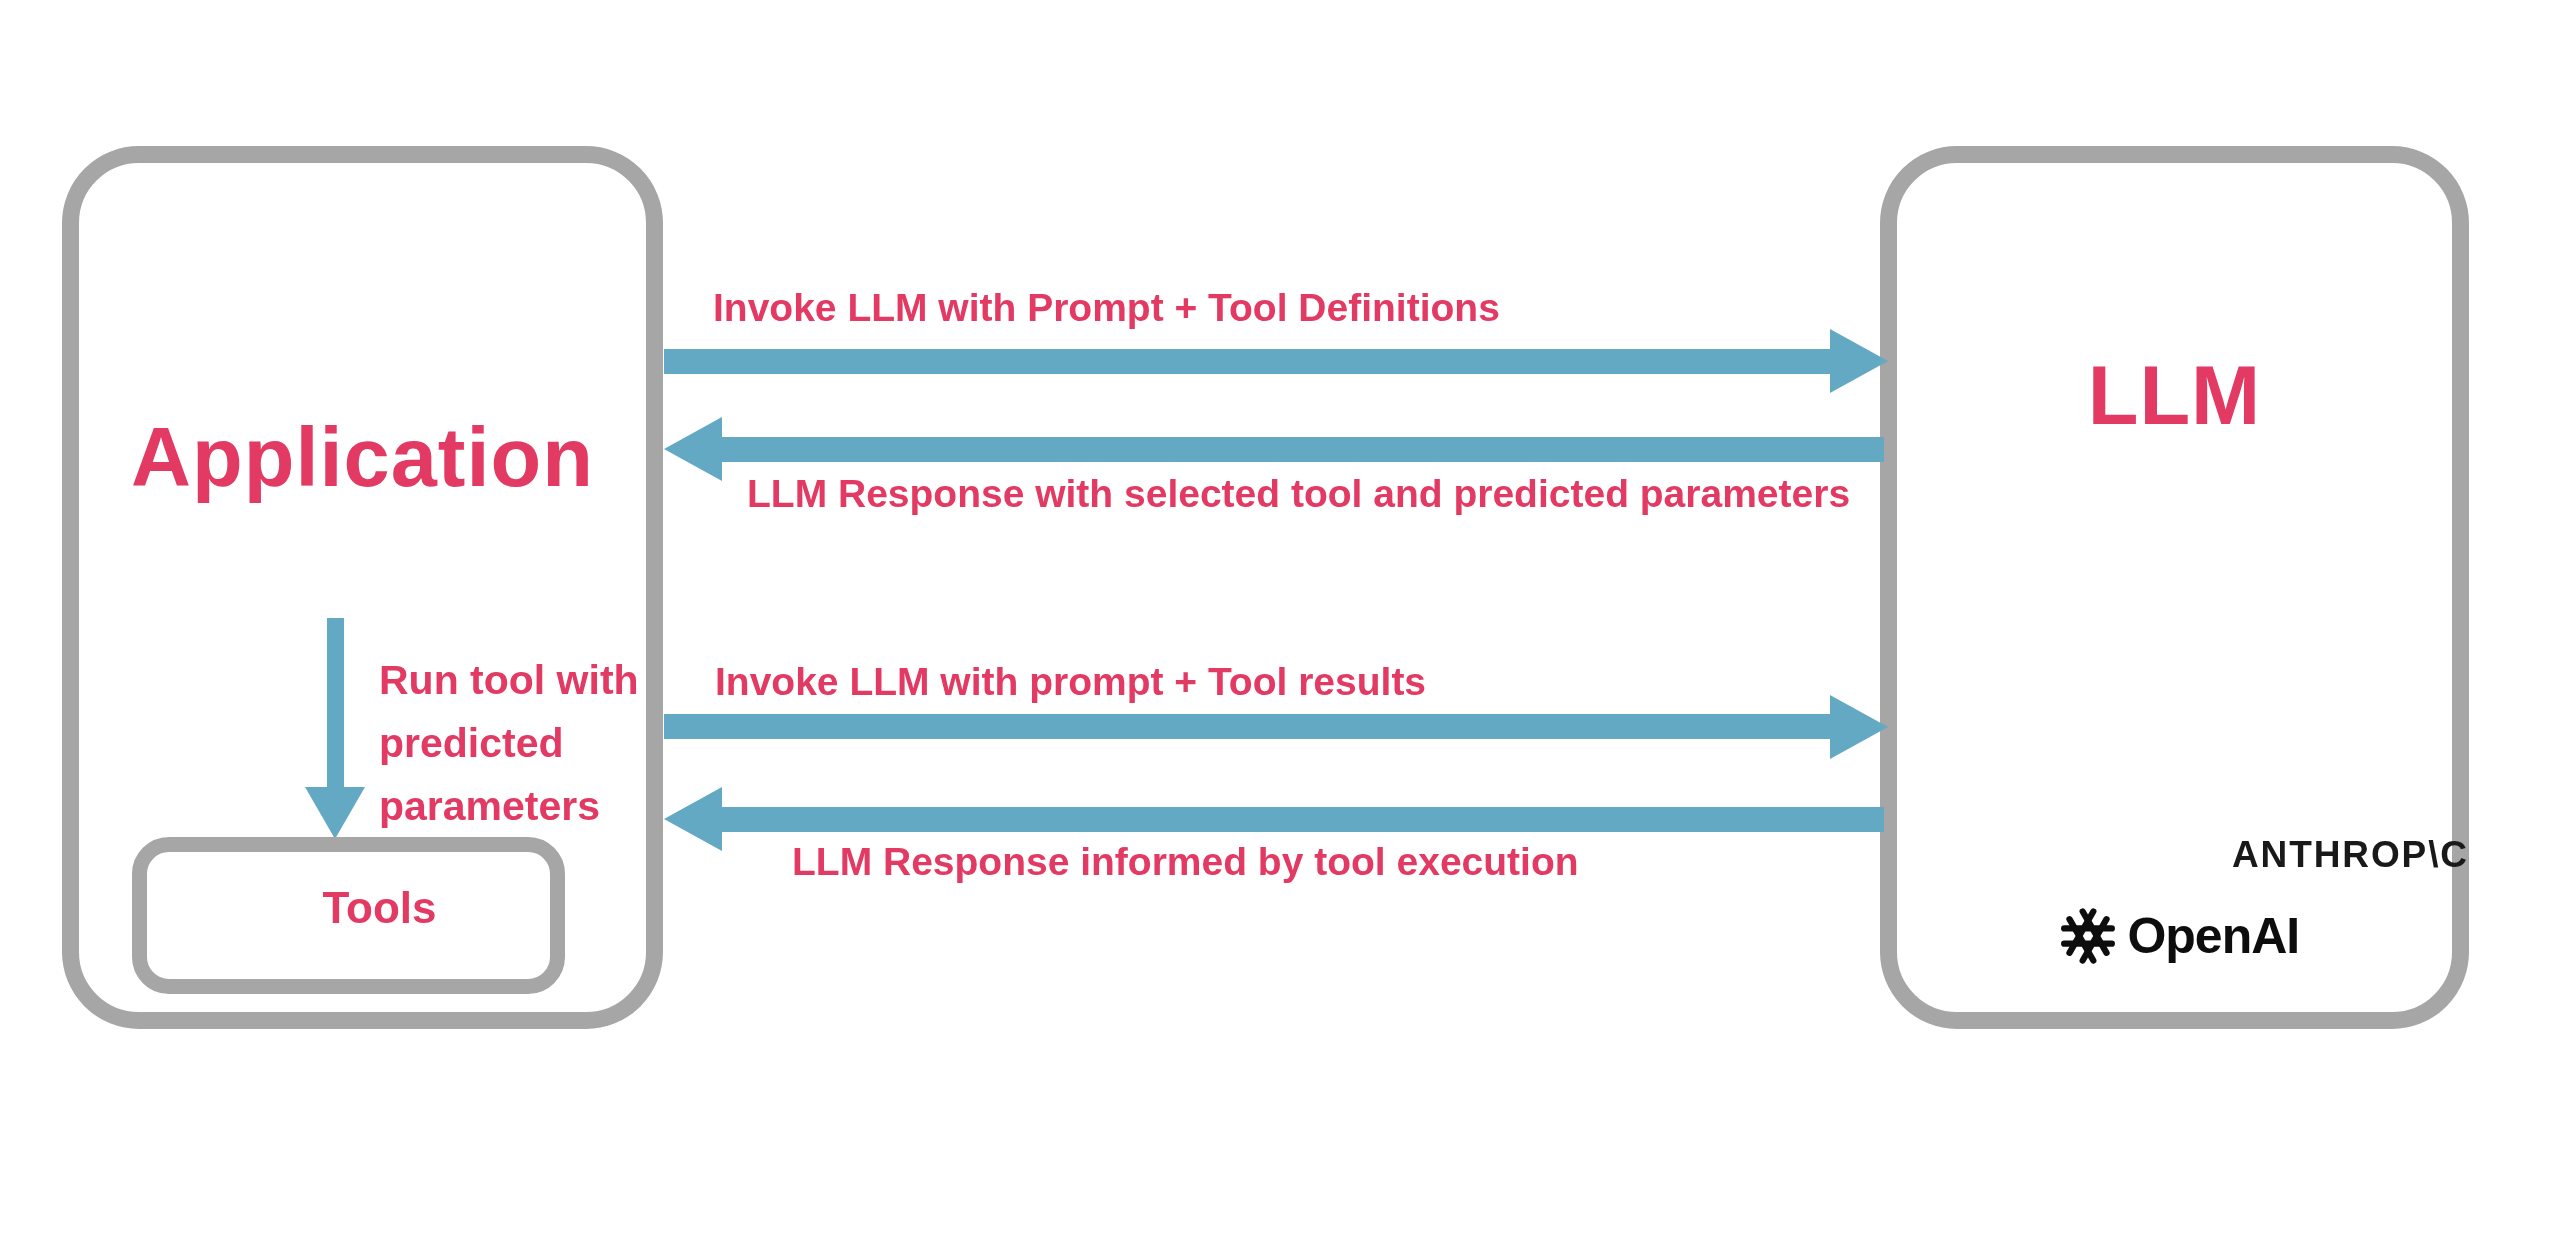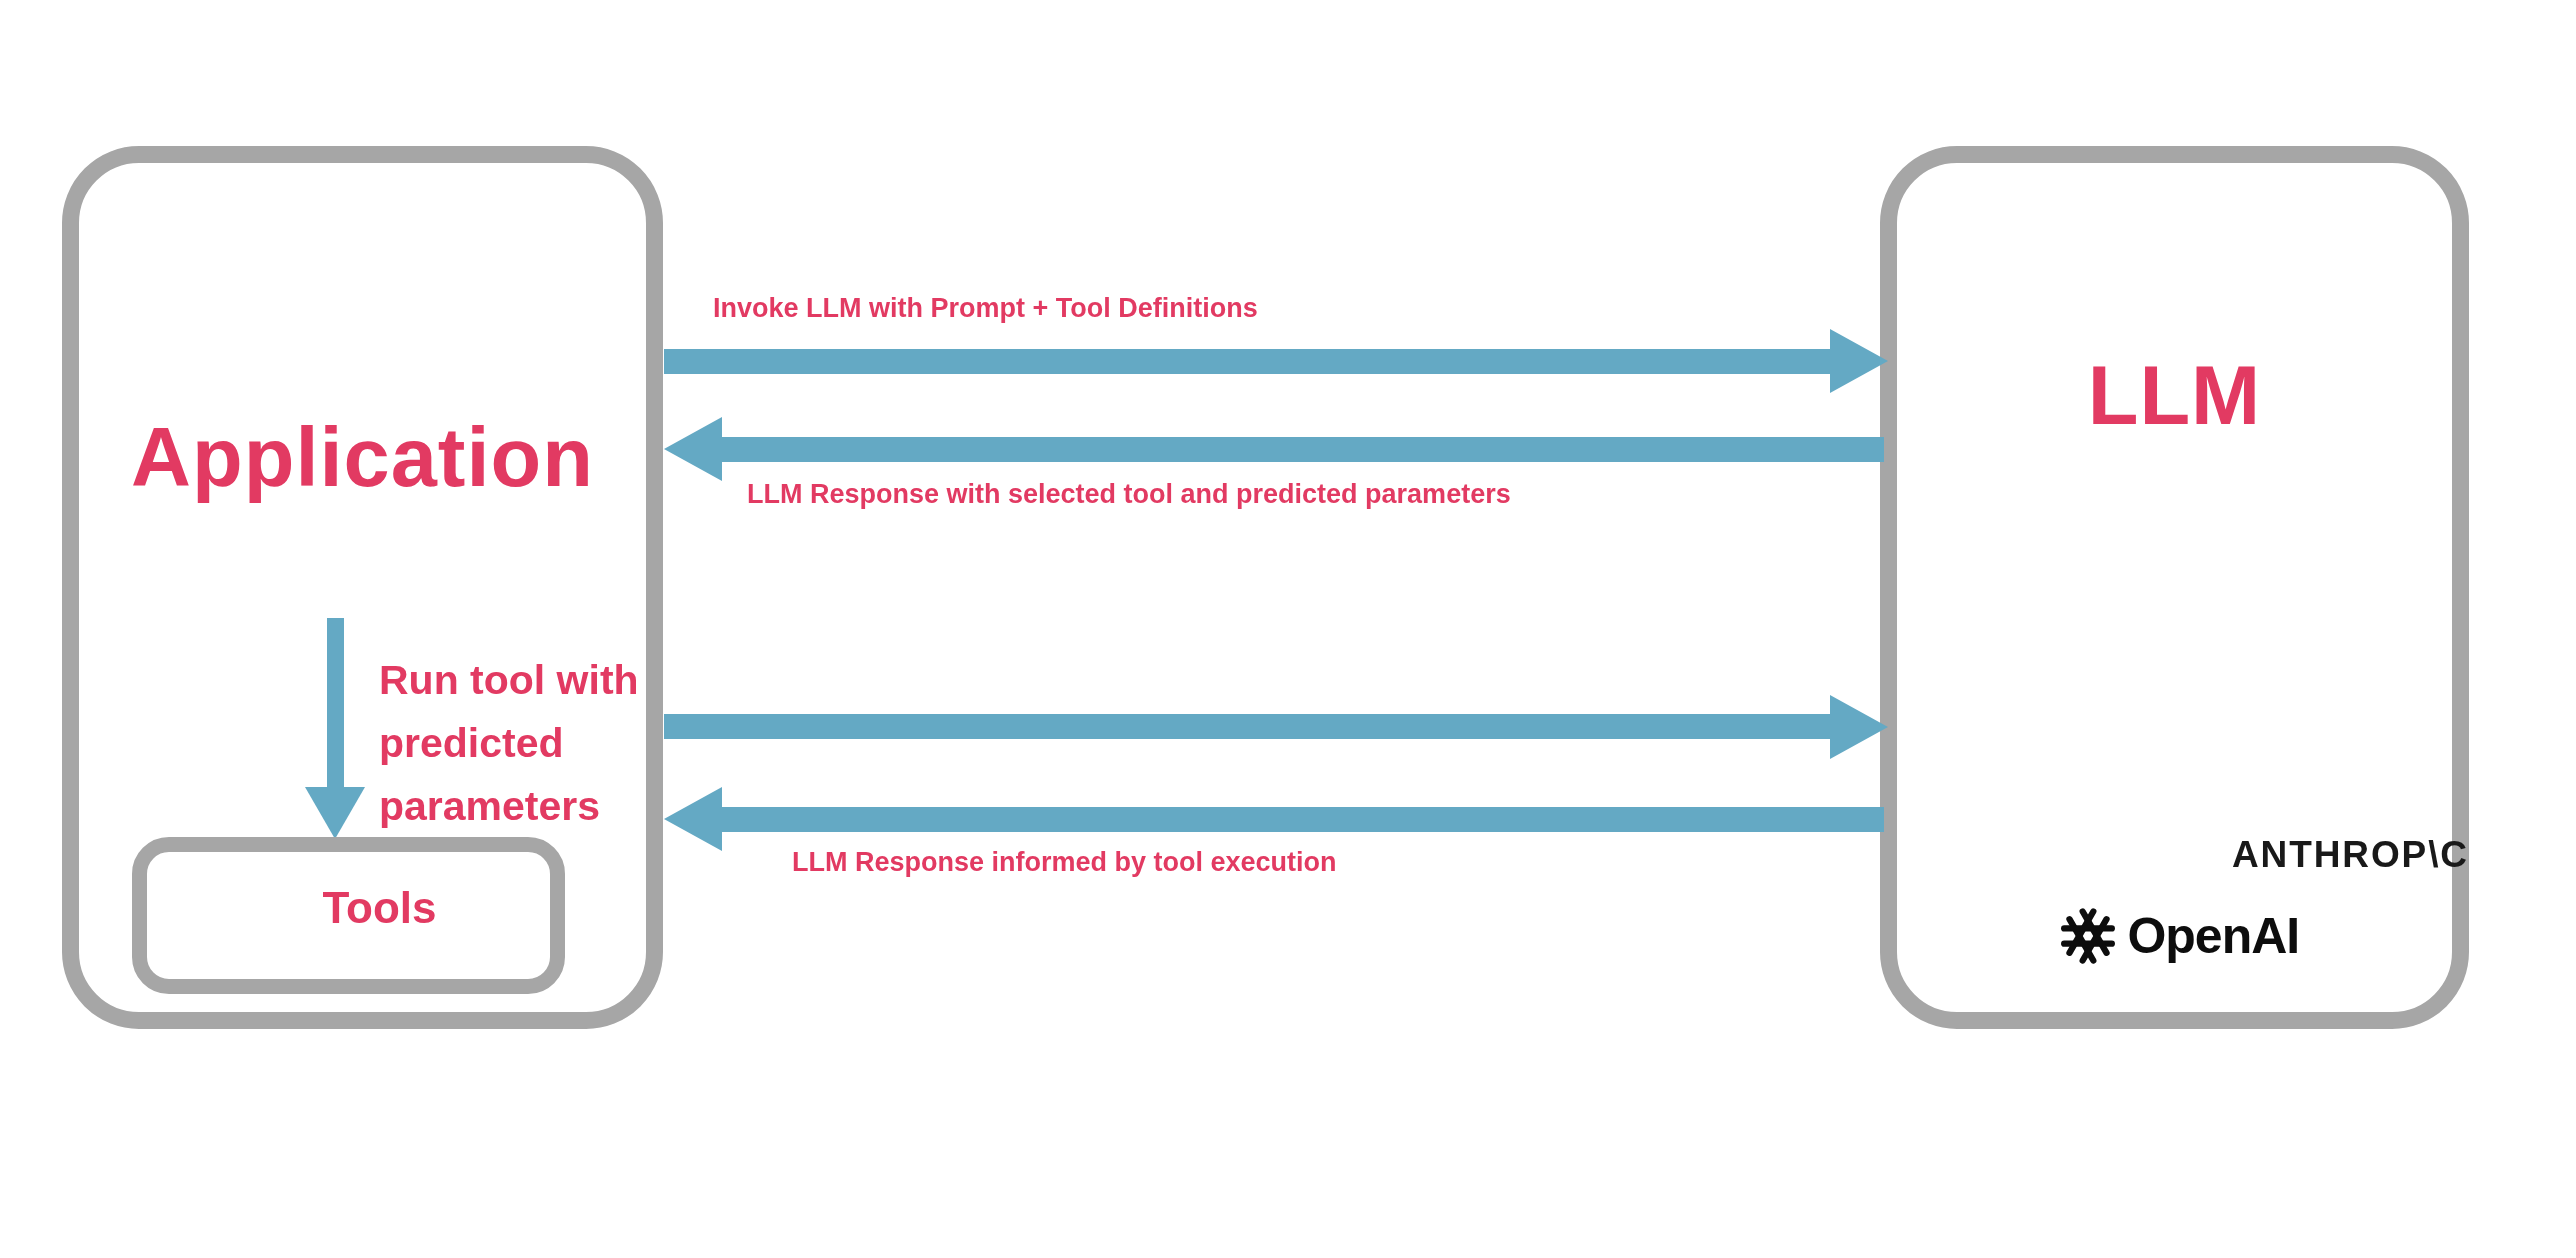--- a/index.html
+++ b/index.html
@@ -52,21 +52,21 @@
   .head-down{
     position:absolute;width:0;height:0;
     border-left:30px solid transparent;
     border-right:30px solid transparent;
     border-top:52px solid var(--blue);
   }
   .flow-label{
     position:absolute;
     color:var(--pink);
     font-weight:bold;
-    font-size:27px;
+    font-size:39px;
     line-height:44px;
     white-space:nowrap;
   }
   .run-label{
     position:absolute;
     left:379px;top:649px;
     color:var(--pink);
     font-weight:bold;
     font-size:41px;
     line-height:63px;
@@ -155,20 +155,21 @@
   </div>
 
   <div class="flow-label" style="left:713px;top:286px;">Invoke LLM with Prompt + Tool Definitions</div>
   <div class="shaft" style="left:664px;top:349px;width:1166px;height:25px;"></div>
   <div class="head-right" style="left:1830px;top:329px;"></div>
 
   <div class="head-left" style="left:664px;top:417px;"></div>
   <div class="shaft" style="left:720px;top:437px;width:1164px;height:25px;"></div>
   <div class="flow-label" style="left:747px;top:472px;">LLM Response with selected tool and predicted parameters</div>
 
+  <div class="flow-label" style="left:715px;top:660px;">Invoke LLM with prompt + Tool results</div>
   <div class="shaft" style="left:664px;top:714px;width:1166px;height:25px;"></div>
   <div class="head-right" style="left:1830px;top:695px;"></div>
 
   <div class="head-left" style="left:664px;top:787px;"></div>
   <div class="shaft" style="left:720px;top:807px;width:1164px;height:25px;"></div>
   <div class="flow-label" style="left:792px;top:840px;">LLM Response informed by tool execution</div>
 
 </div>
 
 

